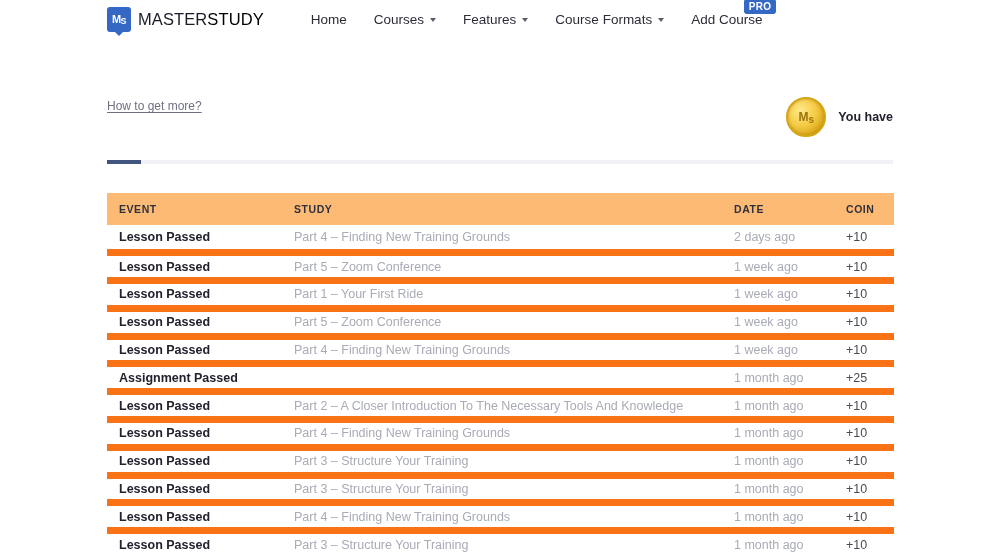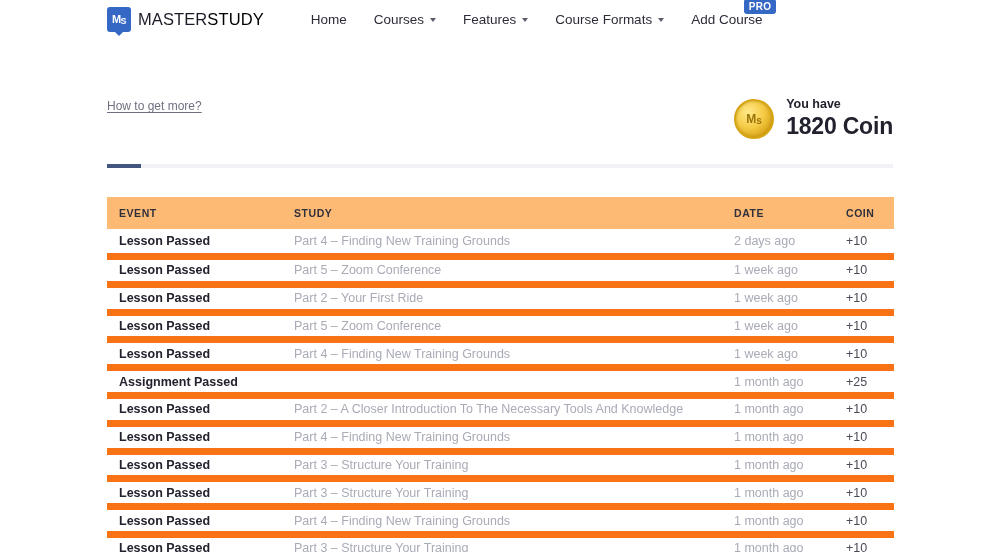--- a/index.html
+++ b/index.html
@@ -279,21 +279,20 @@
       <a class="howto">How to get more?</a>
     </div>
 
     <div class="coin-box">
       <div class="coin-icon">
         <span>M</span>
           <span class="s">s</span>
       </div>
       <div class="coin-meta">
         <div class="have">You have</div>
-        <div class="amount">1820 Coin</div>
       </div>
     </div>
   </div>
 
   <div class="tab-strip">
     <div class="active-bar"></div>
   </div>
 
   <table class="coin-table">
     <colgroup>
@@ -318,21 +317,21 @@
           <td class="cn">+10</td>
         </tr>
         <tr>
           <td class="ev">Lesson Passed</td>
           <td class="org">Part 5 – Zoom Conference</td>
           <td class="dt">1 week ago</td>
           <td class="cn">+10</td>
         </tr>
         <tr>
           <td class="ev">Lesson Passed</td>
-          <td class="org">Part 2 – Your First Ride</td>
+          <td class="org">Part 1 – Your First Ride</td>
           <td class="dt">1 week ago</td>
           <td class="cn">+10</td>
         </tr>
         <tr>
           <td class="ev">Lesson Passed</td>
           <td class="org">Part 5 – Zoom Conference</td>
           <td class="dt">1 week ago</td>
           <td class="cn">+10</td>
         </tr>
         <tr>

